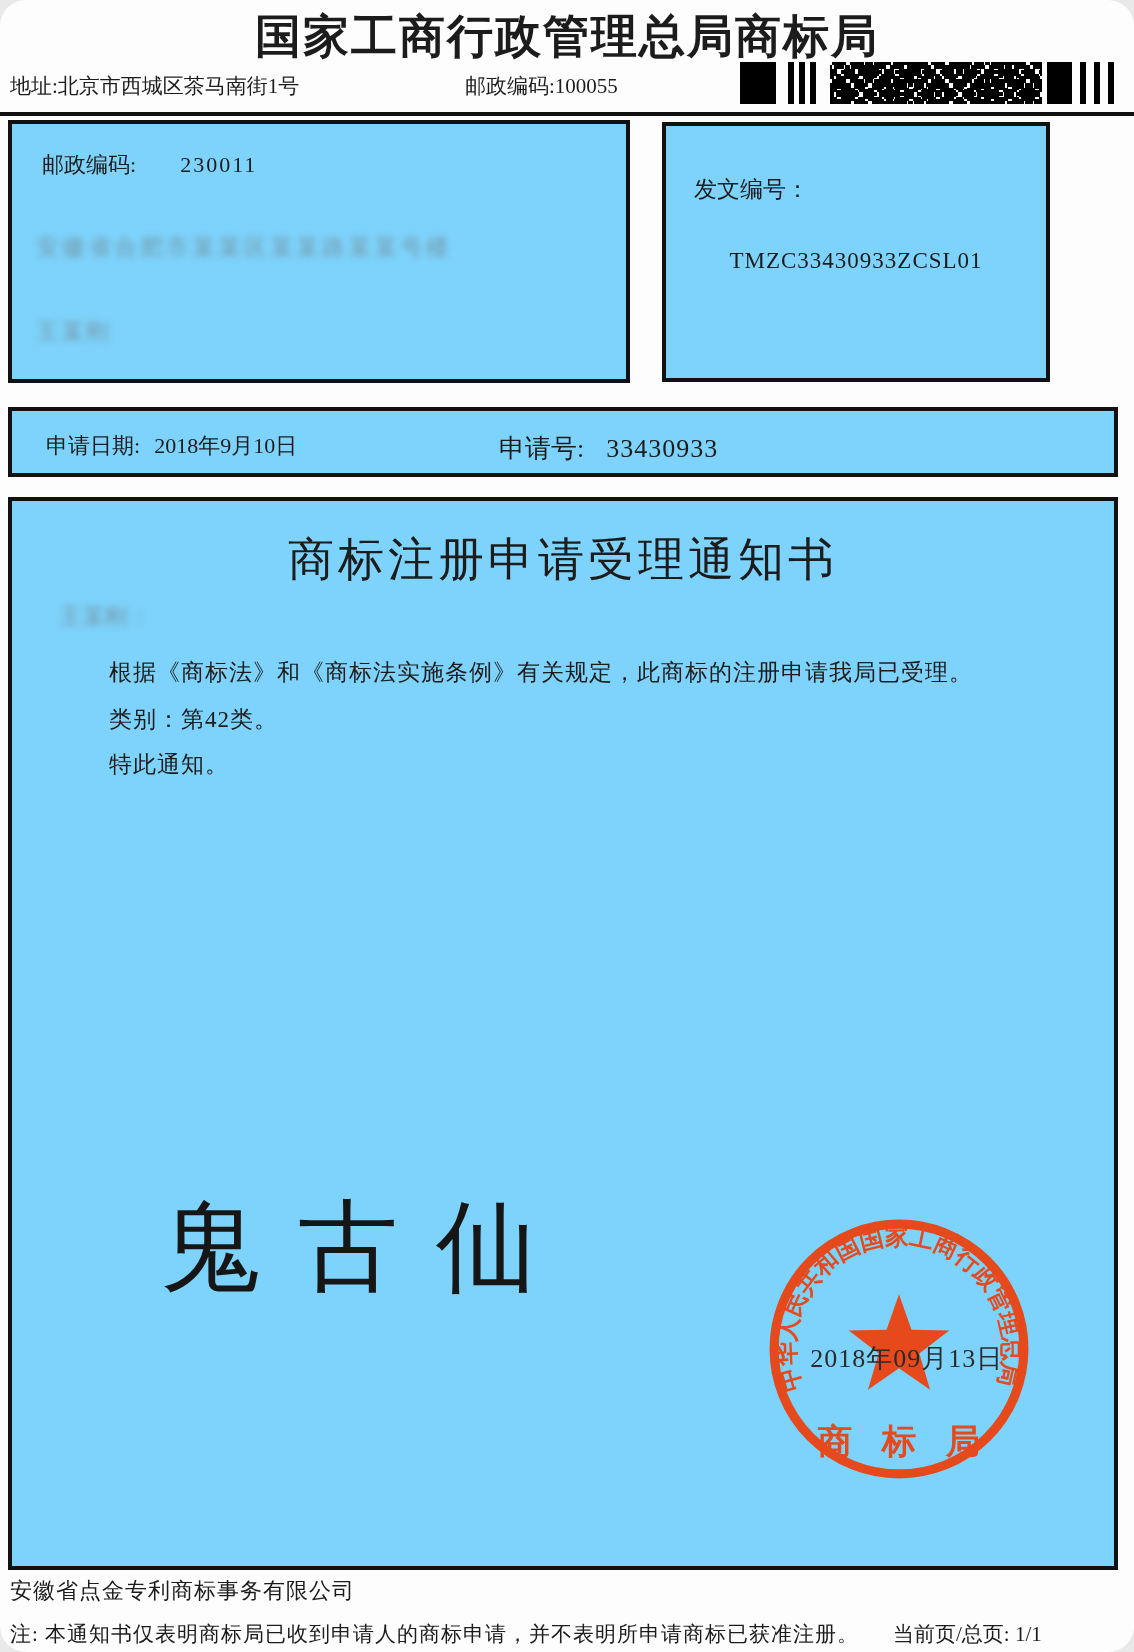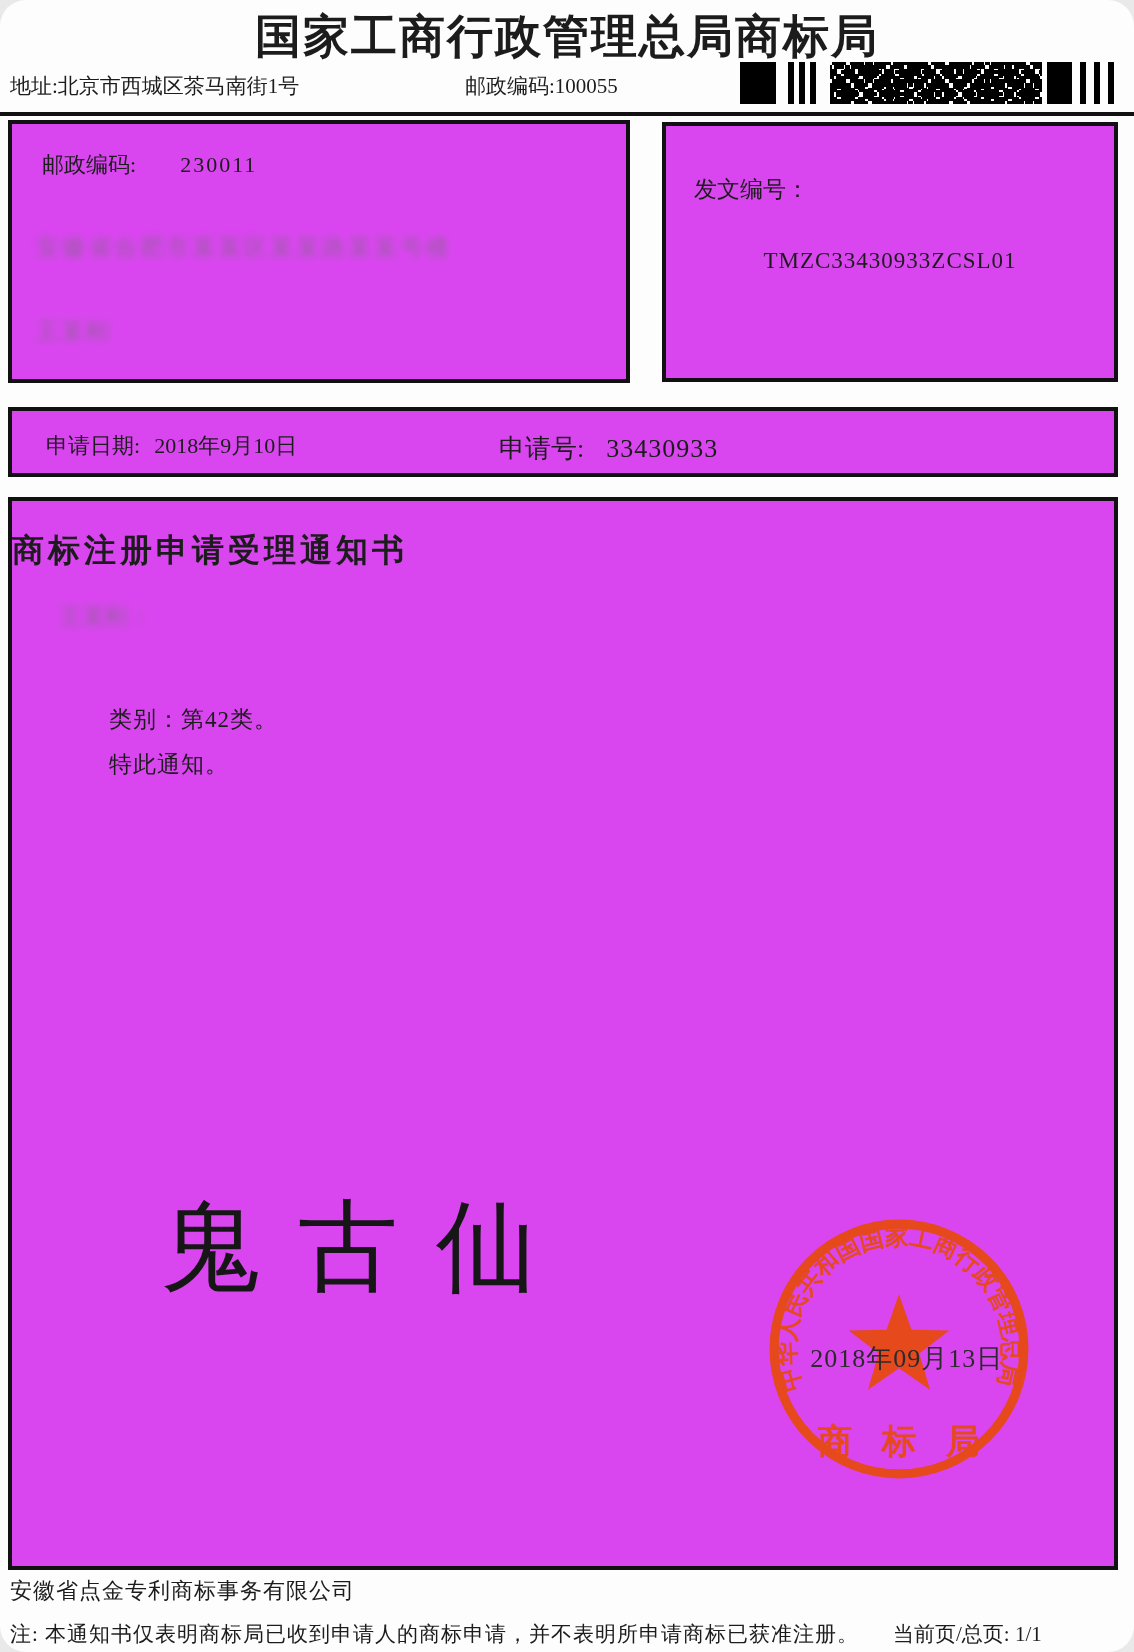--- a/index.html
+++ b/index.html
@@ -31,43 +31,43 @@
       conic-gradient(#000 25%,transparent 0 50%,#000 0 75%,transparent 0) 4px 7px/20px 20px,
       conic-gradient(#000 25%,transparent 0 50%,#000 0 75%,transparent 0) 2px 3px/9px 9px;
   }
   .bc-gap3{width:5px;}
   .bc-block2{width:25px;background:#000;}
   .bc-gap4{width:8px;}
   .bc-bars2{width:38px;background:repeating-linear-gradient(90deg,#000 0 6px,transparent 6px 14px);}
   .header-rule{position:absolute;top:112px;left:0;width:1134px;height:4px;background:#111;}
 
   
-  .box{position:absolute;border:4px solid #111;background:#d946ef;box-sizing:border-box;}
+  .box{position:absolute;border:4px solid #111;background:#7dd3fc;box-sizing:border-box;}
   .box-recipient{left:8px;top:120px;width:622px;height:263px;}
   .rcpt-postcode{position:absolute;top:26px;left:30px;font-size:22px;}
   .rcpt-postcode .val{margin-left:44px;letter-spacing:2px;}
   .blur-text{color:#6f6f6f;filter:blur(3px);opacity:.6;}
   .rcpt-address{position:absolute;top:108px;left:24px;font-size:23px;letter-spacing:3px;white-space:nowrap;}
   .rcpt-name{position:absolute;top:192px;left:24px;font-size:23px;letter-spacing:2px;}
 
-  .box-docnum{left:662px;top:122px;width:456px;height:260px;}
+  .box-docnum{left:662px;top:122px;width:388px;height:260px;}
   .doc-label{position:absolute;top:48px;left:28px;font-size:23px;}
   .doc-value{position:absolute;top:122px;left:0;width:100%;text-align:center;font-size:23px;letter-spacing:1px;}
 
   .bar-app{left:8px;top:407px;width:1110px;height:70px;}
   .app-date{position:absolute;top:20px;left:34px;font-size:22px;}
   .app-date .val{margin-left:14px;}
   .app-num{position:absolute;top:20px;left:487px;font-size:26px;}
   .app-num .val{margin-left:22px;letter-spacing:1px;}
 
   
   .box-main{left:8px;top:497px;width:1110px;height:1073px;}
   .notice-title{
-    position:absolute;top:28px;left:0;width:100%;text-align:left;
-    font-size:32px;letter-spacing:4px;font-weight:bold;
+    position:absolute;top:28px;left:0;width:100%;text-align:center;
+    font-size:46px;letter-spacing:4px;
   }
   .addressee{position:absolute;top:100px;left:47px;font-size:23px;}
   .body-l1{position:absolute;top:156px;left:97px;font-size:23px;letter-spacing:1px;white-space:nowrap;}
   .body-l2{position:absolute;top:203px;left:97px;font-size:23px;letter-spacing:1px;text-align:center;}
   .body-l3{position:absolute;top:248px;left:97px;font-size:23px;letter-spacing:1px;}
   .trademark{
     position:absolute;top:680px;left:148px;
     font-size:100px;letter-spacing:38px;color:#161616;
     font-family:"DejaVu Serif","Liberation Serif",serif;
   }
@@ -125,20 +125,21 @@
       <span>申请日期:</span><span class="val">2018年9月10日</span>
     </div>
     <div class="app-num">
       <span>申请号:</span><span class="val">33430933</span>
     </div>
   </div>
 
   <div class="box box-main">
     <div class="notice-title">商标注册申请受理通知书</div>
     <div class="addressee blur-text">王某刚：</div>
+    <div class="body-l1">根据《商标法》和《商标法实施条例》有关规定，此商标的注册申请我局已受理。</div>
     <div class="body-l2">类别：第42类。</div>
     <div class="body-l3">特此通知。</div>
 
     <div class="trademark">鬼古仙</div>
 
     <div class="seal">
       <svg width="264" height="264" viewBox="0 0 260 260">
         <circle cx="130" cy="130" r="123" fill="none" stroke="#e5491c" stroke-width="9"></circle>
         <path id="sealArc" d="M 34.5,168.6 A 103,103 0 1 1 225.5,168.6" fill="none"></path>
         <text fill="#e5491c" font-size="25" font-weight="bold" font-family="Liberation Serif, DejaVu Serif, serif">

